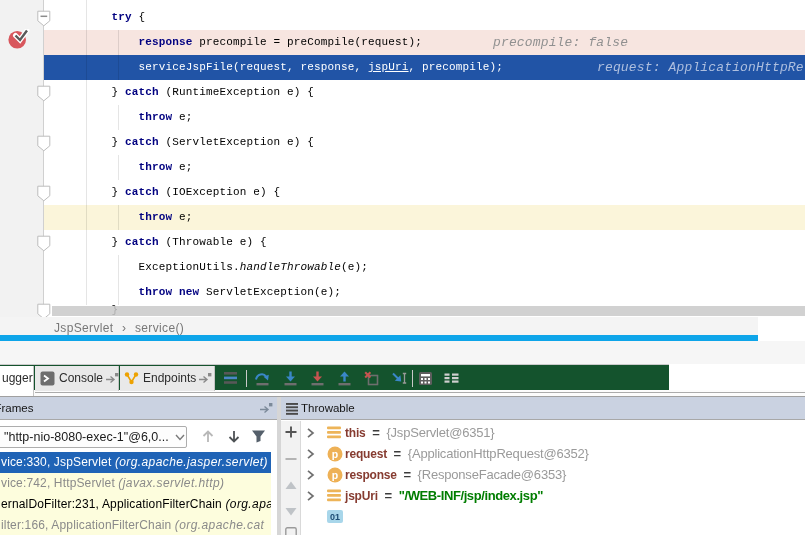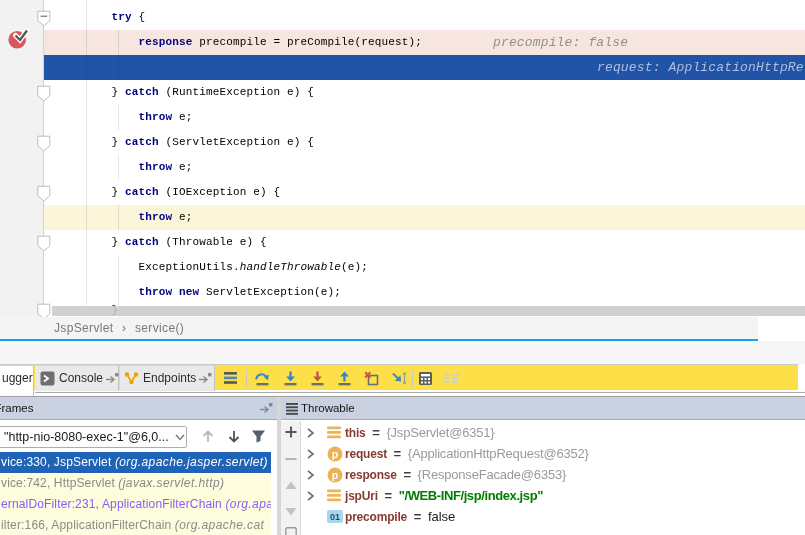--- a/index.html
+++ b/index.html
@@ -14,25 +14,25 @@
 .hl{position:absolute;left:44px;right:0;height:25px;}
 .code{position:absolute;margin:0;font-family:"Liberation Mono",monospace;font-size:11px;
   line-height:25px;height:25px;letter-spacing:0.15px;color:#000;white-space:pre;}
 .kw{font-weight:bold;color:#000080;}
 .hint{position:absolute;margin:0;font-family:"Liberation Mono",monospace;font-size:13px;
   line-height:25px;height:25px;letter-spacing:0.15px;font-style:italic;white-space:pre;}
 .pin{position:absolute;left:37px;width:14px;height:17px;}
 #band{position:absolute;left:52px;top:306px;width:753px;height:9.5px;background:rgba(201,201,201,0.85);}
 
 #crumbs{position:absolute;left:0;top:317px;width:758px;height:24px;background:#f4f4f4;
-  border-bottom:2px solid #0ea5e9;color:#787878;font-size:12px;letter-spacing:0.35px;line-height:23px;}
+  border-bottom:6px solid #0ea5e9;color:#787878;font-size:12px;letter-spacing:0.35px;line-height:23px;}
 
 #gap{position:absolute;left:0;top:341px;width:805px;height:23px;background:#f6f6f6;}
 
-#tabrow{position:absolute;left:0;top:364px;width:798px;height:33px;background:#fde047;
+#tabrow{position:absolute;left:0;top:364px;width:669px;height:33px;background:#14532d;
   border-top:1px solid #cbcbcb;}
 .tab{position:absolute;top:1px;height:25px;background:#e9e9e9;border-right:1px solid #c4c4c4;
   color:#2b2b2b;font-size:12px;line-height:25px;}
 #tabsel{position:absolute;left:0;top:1px;width:34px;height:31px;background:#fff;
   border-right:1px solid #c4c4c4;color:#2b2b2b;font-size:12px;line-height:25px;}
 #tabwhite{position:absolute;left:0;top:25px;width:805px;height:7px;background:#fcfcfc;}
 #hdrline{position:absolute;left:0;top:396px;width:805px;height:1px;background:#a0a0a0;}
 
 .phdr{position:absolute;top:397px;height:23px;background:#cad2e1;border-bottom:1px solid #a8a8a8;
   font-size:11.5px;color:#151515;line-height:22px;}
@@ -70,20 +70,21 @@
     <div class="guide" style="left:86px;top:0;height:305px;"></div>
     <div class="guide" style="left:118px;top:30px;height:50px;"></div>
     <div class="guide" style="left:118px;top:105px;height:25px;"></div>
     <div class="guide" style="left:118px;top:155px;height:25px;"></div>
     <div class="guide" style="left:118px;top:205px;height:25px;"></div>
     <div class="guide" style="left:118px;top:255px;height:50px;"></div>
 
     <pre class="code" style="left:84.5px;top:5px;"><span>    </span><span class="kw">try</span> {</pre>
     <pre class="code" style="left:84.5px;top:30px;"><span>        </span><span class="kw">response</span> precompile = preCompile(request);</pre>
     <pre class="hint" style="left:493px;top:30px;color:#909090;">precompile: false</pre>
+    <pre class="code" style="left:84.5px;top:55px;color:#fff;"><span>        </span>serviceJspFile(request, response, <span style="text-decoration:underline;">jspUri</span>, precompile);</pre>
     <pre class="hint" style="left:597px;top:55px;color:#aebfdf;">request: ApplicationHttpRe</pre>
     <pre class="code" style="left:84.5px;top:80px;"><span>    </span>} <span class="kw">catch</span> (RuntimeException e) {</pre>
     <pre class="code" style="left:84.5px;top:105px;"><span>        </span><span class="kw">throw</span> e;</pre>
     <pre class="code" style="left:84.5px;top:130px;"><span>    </span>} <span class="kw">catch</span> (ServletException e) {</pre>
     <pre class="code" style="left:84.5px;top:155px;"><span>        </span><span class="kw">throw</span> e;</pre>
     <pre class="code" style="left:84.5px;top:180px;"><span>    </span>} <span class="kw">catch</span> (IOException e) {</pre>
     <pre class="code" style="left:84.5px;top:205px;"><span>        </span><span class="kw">throw</span> e;</pre>
     <pre class="code" style="left:84.5px;top:230px;"><span>    </span>} <span class="kw">catch</span> (Throwable e) {</pre>
     <pre class="code" style="left:84.5px;top:255px;"><span>        </span>ExceptionUtils.<span style="font-style:italic;">handleThrowable</span>(e);</pre>
     <pre class="code" style="left:84.5px;top:280px;"><span>        </span><span class="kw">throw</span> <span class="kw">new</span> ServletException(e);</pre>
@@ -264,21 +265,21 @@
     <svg class="abs" style="left:251px;top:8px;" width="15" height="15" viewBox="0 0 15 15">
         <path d="M1,1.5 h13 L9.5,7.5 V12 L5.5,13.5 V7.5 z" fill="#55606b"></path>
       </svg>
 
     <div class="frow" style="top:30.5px;background:#1f63b6;color:#fff;">
         <span style="position:absolute;left:1px;">vice:330, JspServlet <span class="pkg">(org.apache.jasper.servlet)</span></span>
       </div>
     <div class="frow" style="top:52px;background:#fdfddd;color:#8a8a8a;">
         <span style="position:absolute;left:1px;">vice:742, HttpServlet <span class="pkg">(javax.servlet.http)</span></span>
       </div>
-    <div class="frow" style="top:73px;background:#fdfddd;color:#8b5cf6;padding-left:10px;">
+    <div class="frow" style="top:73px;background:#fdfddd;color:#000000;padding-left:10px;">
         <span style="position:absolute;left:1px;">ernalDoFilter:231, ApplicationFilterChain <span class="pkg">(org.apa</span></span>
       </div>
     <div class="frow" style="top:94px;background:#fdfddd;color:#8a8a8a;">
         <span style="position:absolute;left:1px;">ilter:166, ApplicationFilterChain <span class="pkg">(org.apache.cat</span></span>
       </div>
   </div>
 
   <div id="vstrip">
     <svg class="abs" style="left:4px;top:5px;" width="12" height="12" viewBox="0 0 12 12">
         <path d="M6,0.5 V11.5 M0.5,6 H11.5" stroke="#555" stroke-width="1.9"></path>
@@ -342,16 +343,15 @@
             <rect x="0" y="9.5" width="14" height="2.8" rx="1"></rect>
           </g>
         </svg>
       <span style="position:absolute;left:43px;"><span class="vname">jspUri</span> <span class="veq">=</span> <span class="vgreen">"/WEB-INF/jsp/index.jsp"</span></span>
     </div>
     <div class="vrow" style="top:85px;">
       <svg class="abs" style="left:25px;top:4px;" width="16" height="13" viewBox="0 0 16 13">
           <rect x="0" y="0" width="16" height="13" rx="2" fill="#a8d6ea"></rect>
           <text x="8" y="10" font-size="9" font-weight="bold" fill="#1e4e75" text-anchor="middle" font-family="Liberation Sans">01</text>
         </svg>
-      <span style="position:absolute;left:43px;"><span class="vname">precompile</span> <span class="veq">=</span> <span style="color:#1a1a1a;">false</span></span>
     </div>
   </div>
 </div>
 
 </body></html>

